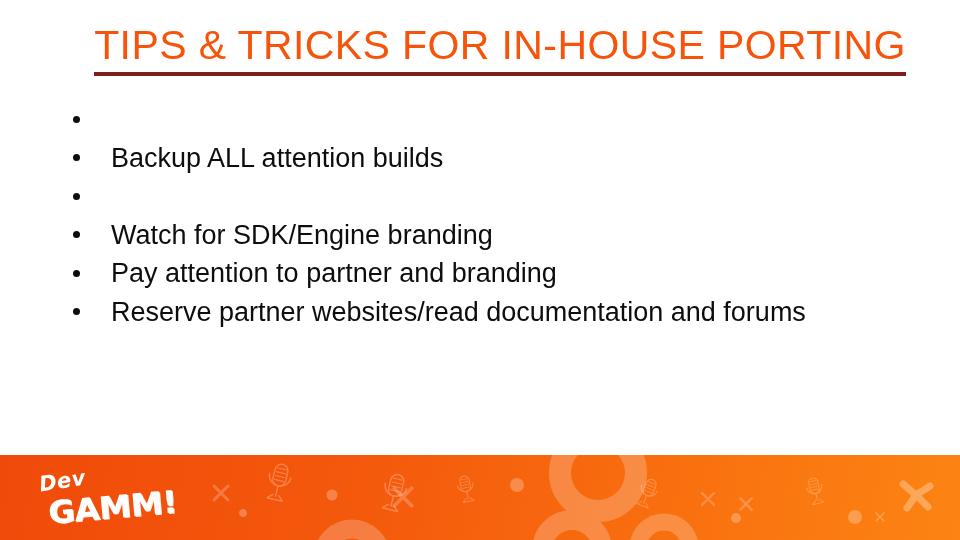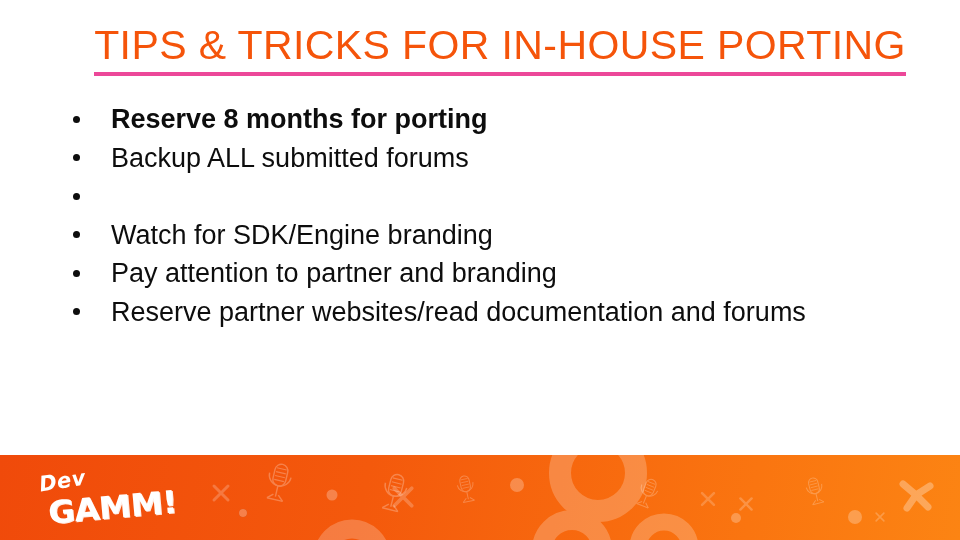--- a/index.html
+++ b/index.html
@@ -28,21 +28,21 @@
   }
   #slide-title {
     display: inline-block;
     font-family: "Liberation Sans", sans-serif;
     font-size: 41px;
     font-weight: 400;
     letter-spacing: 0.4px;
     color: #F5540A;
     line-height: 1.05;
     white-space: nowrap;
-    border-bottom: 4px solid #ec4899;
+    border-bottom: 4px solid #7f1d1d;
     padding-bottom: 5px;
     margin-left: 40px;
   }
 
   
   #bullet-list {
     position: absolute;
     left: 64px;
     top: 100px;
     width: 850px;
@@ -130,25 +130,24 @@
 
 <div id="slide">
 
   <div id="title-block">
     <span id="slide-title">TIPS &amp; TRICKS FOR IN-HOUSE PORTING</span>
   </div>
 
   <ul id="bullet-list">
     <li class="bold">
       <span class="bullet-dot"></span>
-      <span class="bullet-text">Reserve 8 months for porting</span>
-    </li>
-    <li>
-      <span class="bullet-dot"></span>
-      <span class="bullet-text">Backup ALL submitted forums</span>
+    </li>
+    <li>
+      <span class="bullet-dot"></span>
+      <span class="bullet-text">Backup ALL attention builds</span>
     </li>
     <li>
       <span class="bullet-dot"></span>
     </li>
     <li>
       <span class="bullet-dot"></span>
       <span class="bullet-text">Watch for SDK/Engine branding</span>
     </li>
     <li>
       <span class="bullet-dot"></span>

